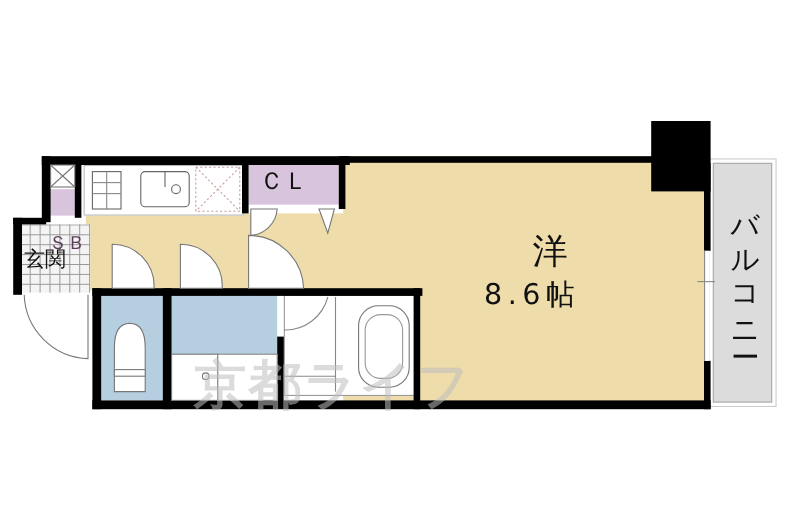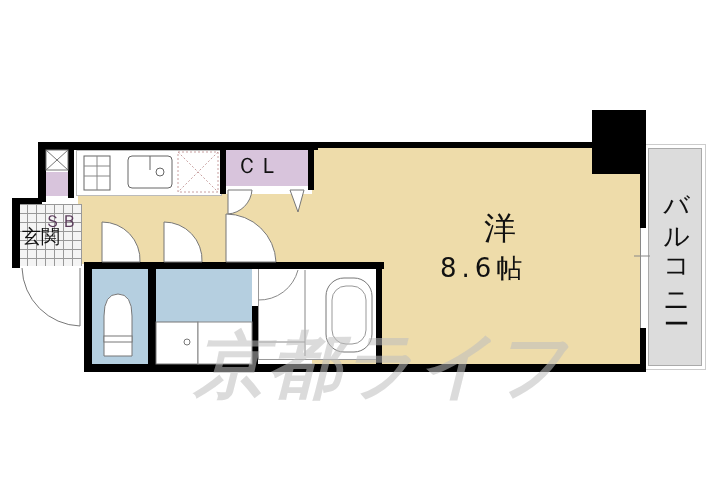--- a/index.html
+++ b/index.html
@@ -1,21 +1,21 @@
 <!DOCTYPE html>
 <html><head>
 <meta charset="utf-8">
 <style>
   html,body{margin:0;padding:0;background:#ffffff;}
   body{width:720px;height:480px;position:relative;overflow:hidden;font-family:"DejaVu Sans",sans-serif;}
   .abs{position:absolute;}
   .wall{position:absolute;background:#000;}
   .label{position:absolute;color:#111;line-height:1;white-space:nowrap;}
   svg{position:absolute;left:0;top:0;}
-  .wm{position:absolute;left:194px;top:318px;font-family:"DejaVu Sans",sans-serif;font-weight:bold;font-size:72px;color:rgba(190,190,190,0.55);letter-spacing:2px;font-style:italic;white-space:nowrap;}
+  .wm{position:absolute;left:176px;top:318px;font-family:"DejaVu Sans",sans-serif;font-weight:bold;font-size:48px;color:rgba(190,190,190,0.55);letter-spacing:2px;white-space:nowrap;}
 </style>
 </head>
 <body>
 
 <div class="abs" style="left:312px;top:142px;width:330px;height:228px;background:#eedcaa;"></div>
 <div class="abs" style="left:78px;top:194px;width:240px;height:70px;background:#eedcaa;"></div>
 <div class="abs" style="left:76px;top:150px;width:144px;height:44px;background:#ffffff;border:1px solid #bbb;"></div>
 <div class="abs" style="left:226px;top:148px;width:86px;height:38px;background:#d8c4dc;"></div>
 <div class="abs" style="left:42px;top:172px;width:28px;height:24px;background:#d8c4dc;"></div>
 <div class="abs" style="left:18px;top:204px;width:64px;height:62px;background:#f4f4f4;background-image:linear-gradient(#999 1px,transparent 1px),linear-gradient(90deg,#999 1px,transparent 1px);background-size:9px 9px;"></div>

